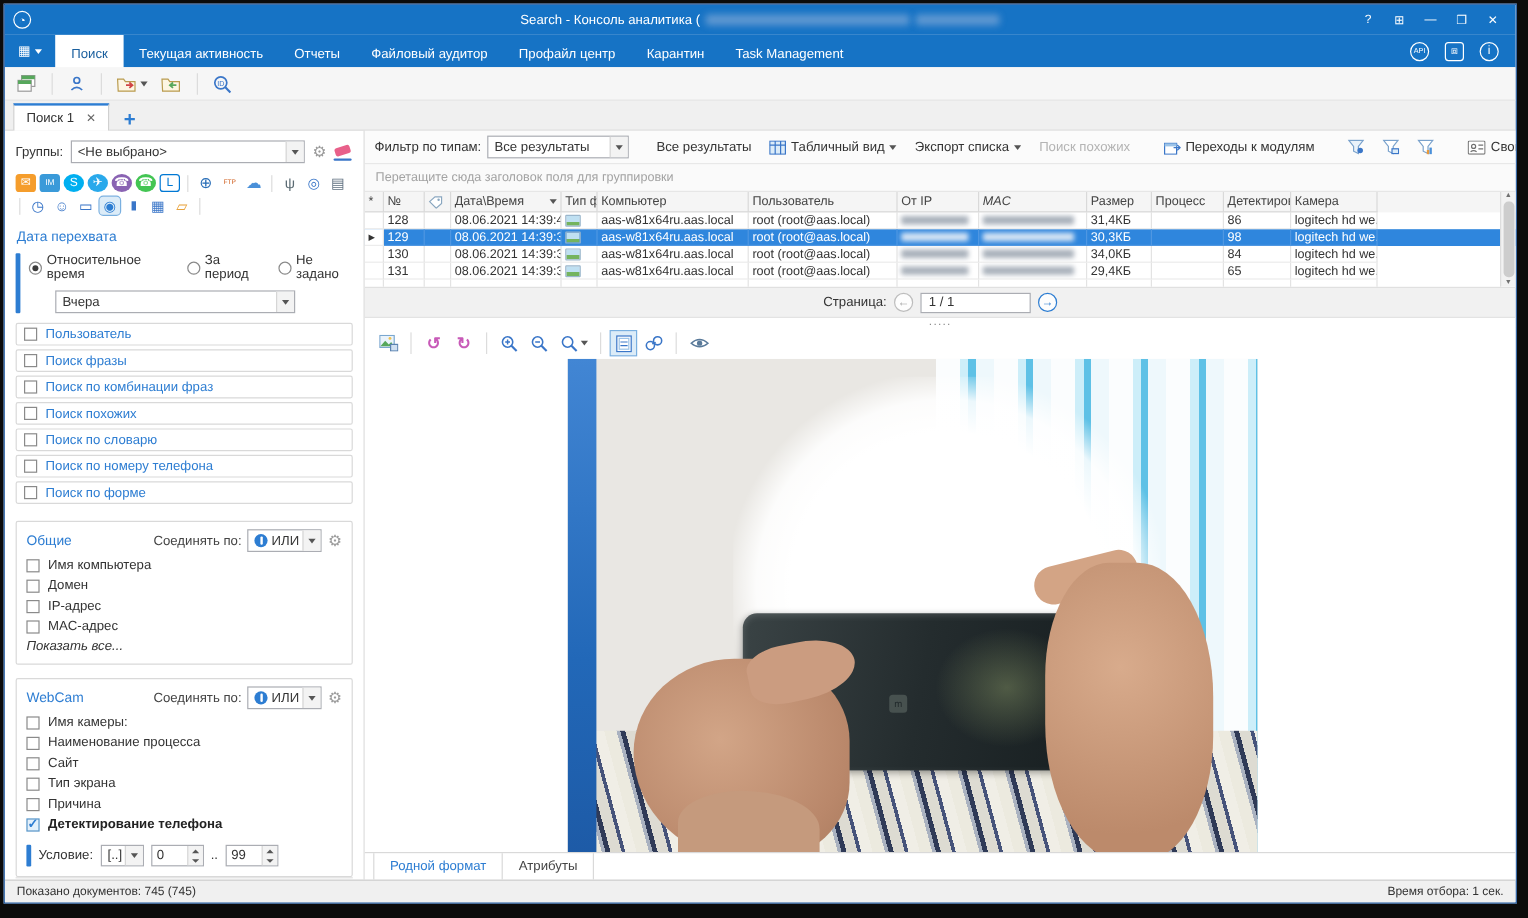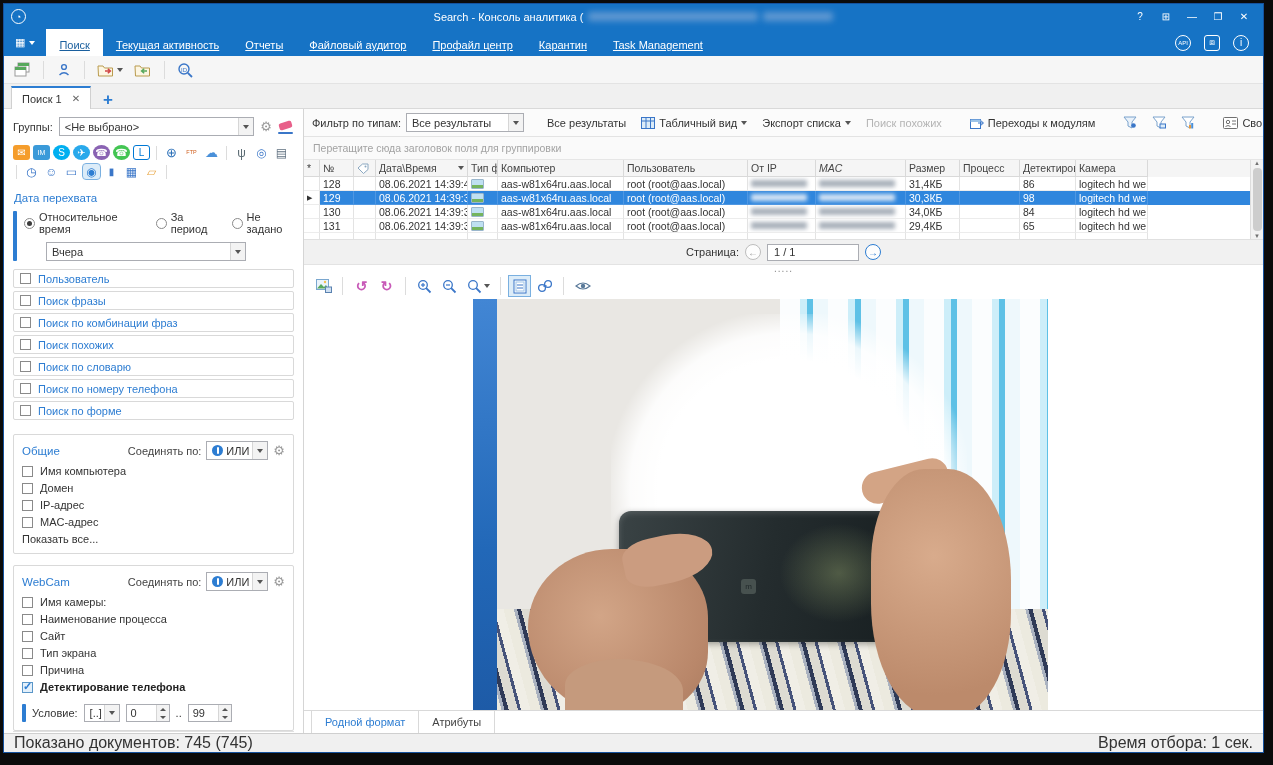--- a/index.html
+++ b/index.html
@@ -12,21 +12,21 @@
   .tb-logo{margin-left:7px;width:15px;height:15px;border-radius:50%;border:1.5px solid #fff;display:flex;align-items:center;justify-content:center;font-size:9px;color:#fff;z-index:1;}
   .tb-title{position:absolute;left:0;right:0;display:flex;justify-content:center;align-items:center;gap:5px;}
   .tredact{display:inline-block;height:9px;width:170px;background:#6d9fd4;filter:blur(3px);border-radius:2px;opacity:.85;}
   .tredact.short{width:70px;}
   .tb-controls{margin-left:auto;display:flex;gap:0;margin-right:6px;z-index:1;}
   .wbtn{width:26px;height:18px;display:flex;align-items:center;justify-content:center;font-size:10px;}
 
   
   .menubar{height:27px;background:#1673c5;display:flex;align-items:stretch;color:#fff;font-size:11px;flex:none;}
   .appbtn{display:flex;align-items:center;gap:4px;padding:0 11px;}
-  .mtab{display:flex;align-items:center;padding:16px 13px;text-decoration:underline;}
+  .mtab{display:flex;align-items:center;padding:16px 13px;}
   .mtab.active{background:#fff;color:#1a5f9e;}
   .menu-right{margin-left:auto;display:flex;align-items:center;gap:13px;margin-right:14px;}
   .ric{width:16px;height:16px;border:1px solid #fff;border-radius:50%;display:flex;align-items:center;justify-content:center;font-size:6px;}
   .ric.sq{border-radius:3px;font-size:9px;}
 
   
   .qtoolbar{height:28px;background:#f6f6f6;border-bottom:1px solid #e3e3e3;display:flex;align-items:center;padding-left:7px;gap:5px;flex:none;}
   .qbtn{display:flex;align-items:center;gap:2px;padding:2px 3px;}
   .vsep{width:1px;height:18px;background:#dcdcdc;margin:0 4px;}
   .tri-down{width:0;height:0;border-left:3.5px solid transparent;border-right:3.5px solid transparent;border-top:4px solid #555;display:inline-block;}
@@ -71,21 +71,21 @@
   .cb.checked{border-color:#5a96c8;background:#e3f0fb;}
   .cb.checked::after{content:"✓";position:absolute;left:0px;top:-3px;color:#2d7dd2;font-size:11px;font-weight:bold;}
   .groupbox{border:1px solid #d9d9d9;border-radius:2px;padding:6px 8px 8px 8px;margin-top:11px;flex:none;}
   .gb-head{display:flex;align-items:center;gap:5px;margin-bottom:5px;}
   .gb-title{color:#2d7dd2;flex:1;font-size:11.5px;}
   .joinlbl{color:#444;}
   .joinsel{width:62px;height:19px;flex:none;}
   .orb{width:11px;height:11px;border-radius:50%;background:#2d7dd2;position:relative;margin-right:3px;flex:none;}
   .orb::after{content:"";position:absolute;left:4.5px;top:2px;width:2px;height:7px;background:#fff;border-radius:1px;}
   .crow{display:flex;align-items:center;gap:7px;margin:5px 0;}
-  .showall{margin-top:3px;color:#333;}
+  .showall{margin-top:3px;color:#333;font-style:italic;}
   .bold{font-weight:bold;color:#222;}
   .condrow{display:flex;align-items:center;gap:6px;margin-top:11px;}
   .spin{display:flex;border:1px solid #abadb3;height:18px;width:44px;background:#fff;}
   .spin .val{flex:1;display:flex;align-items:center;padding-left:4px;}
   .spin .arr{width:13px;border-left:1px solid #d6d6d6;display:flex;flex-direction:column;background:#f3f3f3;}
   .spin .arr div{flex:1;display:flex;align-items:center;justify-content:center;}
   .tri-up-s{width:0;height:0;border-left:3px solid transparent;border-right:3px solid transparent;border-bottom:3.5px solid #555;}
   .tri-down-s{width:0;height:0;border-left:3px solid transparent;border-right:3px solid transparent;border-top:3.5px solid #555;}
   .opsel{width:36px;height:18px;flex:none;}
   .sb-footer{margin-top:auto;border-top:1px solid #e0e0e0;padding:11px 0 12px 0;display:flex;align-items:center;gap:7px;flex:none;}
@@ -143,21 +143,21 @@
   .ph-lthumb{position:absolute;left:150px;top:236px;width:90px;height:48px;background:#cb9c80;border-radius:40% 60% 60% 40%;transform:rotate(-12deg);z-index:5;}
   .ph-rhand{position:absolute;left:398px;top:170px;width:140px;height:248px;background:radial-gradient(circle at 45% 35%,#d8ab8c,#bc8a6b 78%);border-radius:38% 45% 42% 46%;z-index:5;}
   .ph-rfinger{position:absolute;left:388px;top:166px;width:88px;height:32px;background:#d3a485;border-radius:18px;transform:rotate(-14deg);z-index:5;}
   .ph-wrist{position:absolute;left:92px;bottom:0;width:118px;height:58px;background:#c59a7d;border-radius:45% 55% 0 0;z-index:6;}
 
   
   .doctabs{height:23px;background:#fff;border-top:1px solid #d9d9d9;display:flex;align-items:stretch;padding-left:7px;font-size:11px;flex:none;}
   .dtab{display:flex;align-items:center;padding:0 13px;border-right:1px solid #d9d9d9;color:#444;}
   .dtab:first-child{border-left:1px solid #d9d9d9;}
   .dtab.active{color:#2d7dd2;}
-  .statusbar{height:19px;background:#f0f0f0;border-top:1px solid #cfcfcf;display:flex;align-items:center;justify-content:space-between;padding:0 10px;font-size:16px;color:#333;flex:none;}
+  .statusbar{height:19px;background:#f0f0f0;border-top:1px solid #cfcfcf;display:flex;align-items:center;justify-content:space-between;padding:0 10px;font-size:10px;color:#333;flex:none;}
 </style>
 </head>
 <body>
 
 <div class="stage">
   <div class="window">
 
     <div class="titlebar">
       <div class="tb-logo">◔</div>
       <div class="tb-title">

